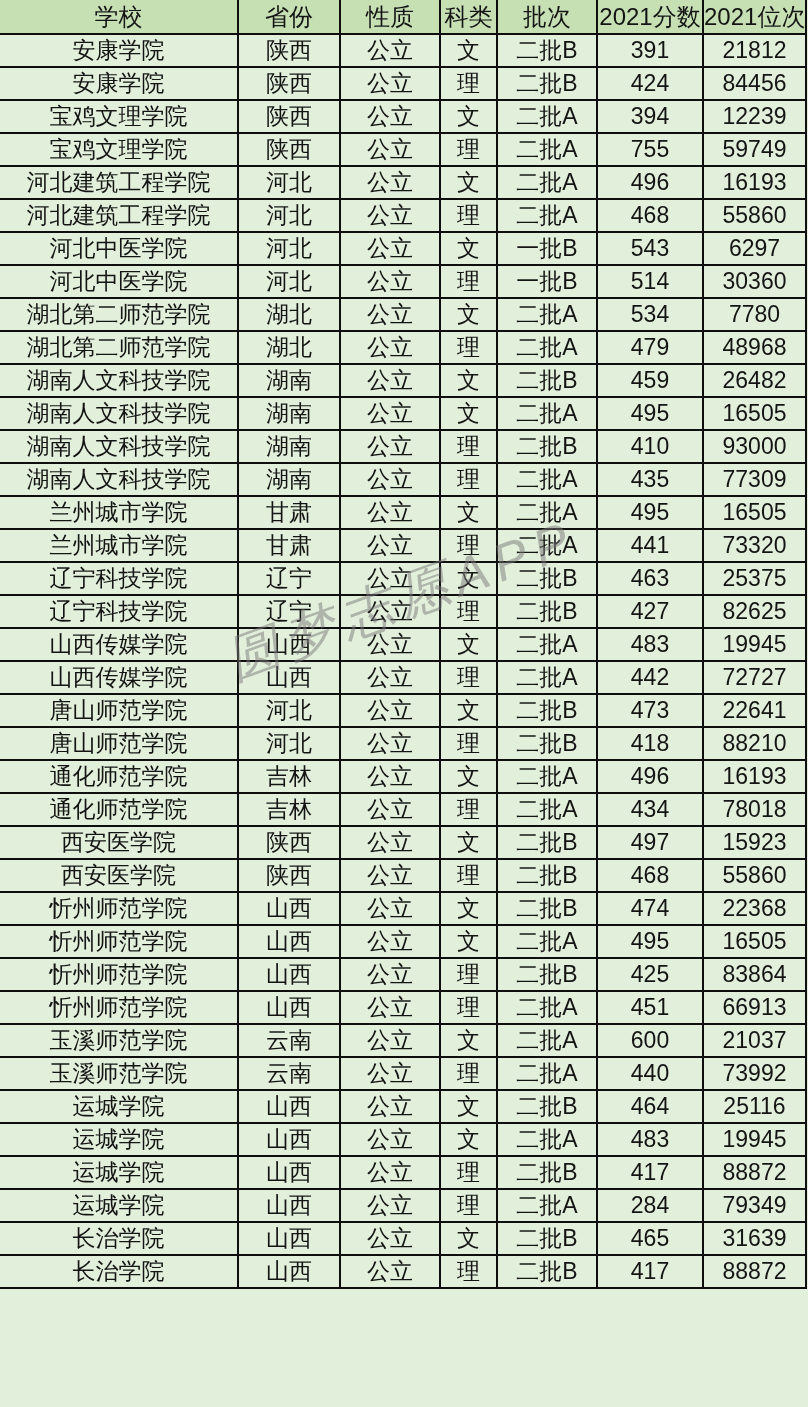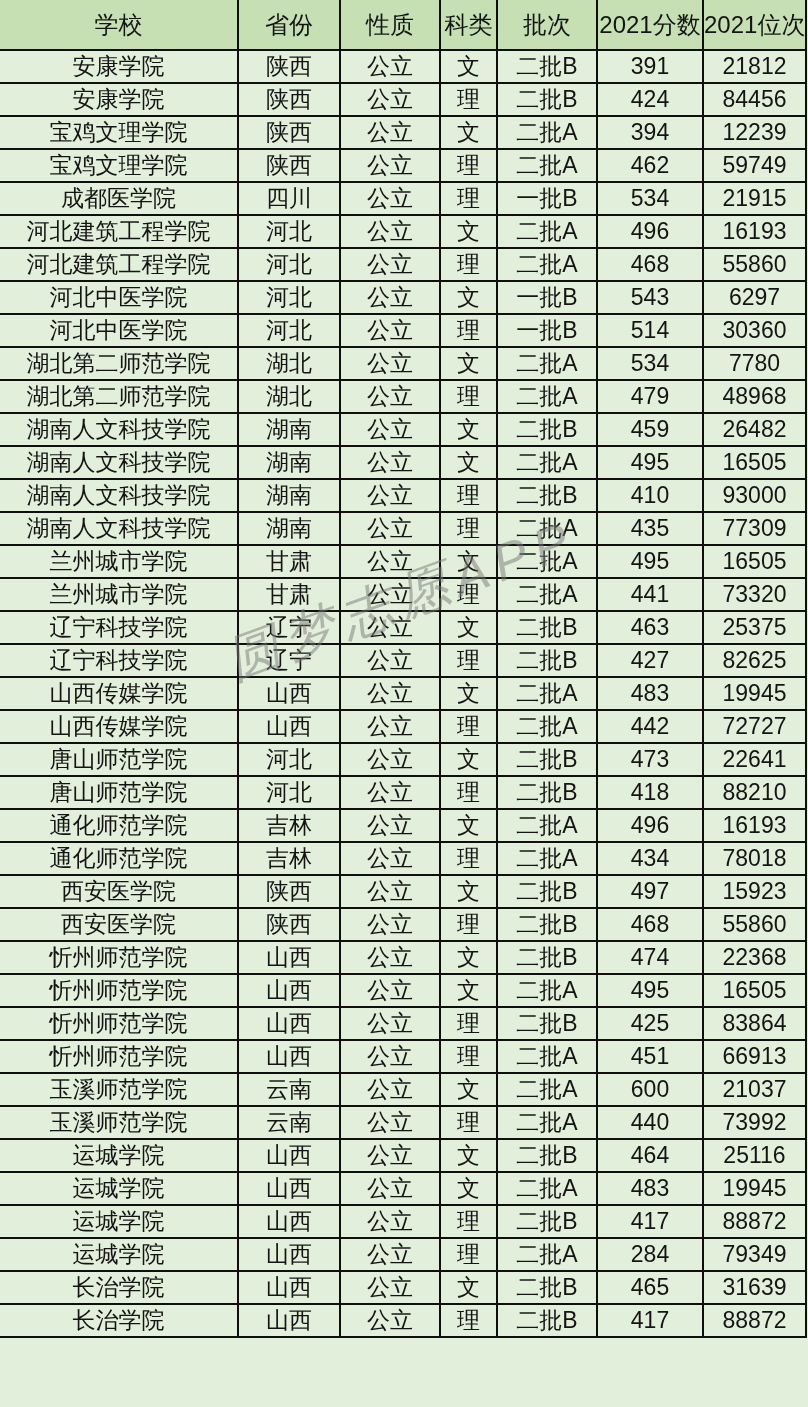--- a/index.html
+++ b/index.html
@@ -26,21 +26,21 @@
     padding: 0;
     margin: 0;
     text-align: center;
     vertical-align: middle;
     white-space: nowrap;
     overflow: hidden;
     color: #141414;
     font-weight: 500;
     font-size: 23px;
   }
-  table.scores thead tr { height: 50px; }
+  table.scores thead tr { height: 34px; }
   table.scores tbody tr { height: 26px; }
   table.scores thead th {
     background: #c6e0b4;
     border-top: none;
     font-size: 24px;
   }
   table.scores tbody td {
     background: #e2efda;
   }
   table.scores th:first-child,
@@ -114,31 +114,22 @@
           <td>二批A</td>
           <td>394</td>
           <td>12239</td>
         </tr>
         <tr>
           <td>宝鸡文理学院</td>
           <td>陕西</td>
           <td>公立</td>
           <td>理</td>
           <td>二批A</td>
-          <td>462</td>
+          <td>755</td>
           <td>59749</td>
-        </tr>
-        <tr>
-          <td>成都医学院</td>
-          <td>四川</td>
-          <td>公立</td>
-          <td>理</td>
-          <td>一批B</td>
-          <td>534</td>
-          <td>21915</td>
         </tr>
         <tr>
           <td>河北建筑工程学院</td>
           <td>河北</td>
           <td>公立</td>
           <td>文</td>
           <td>二批A</td>
           <td>496</td>
           <td>16193</td>
         </tr>

